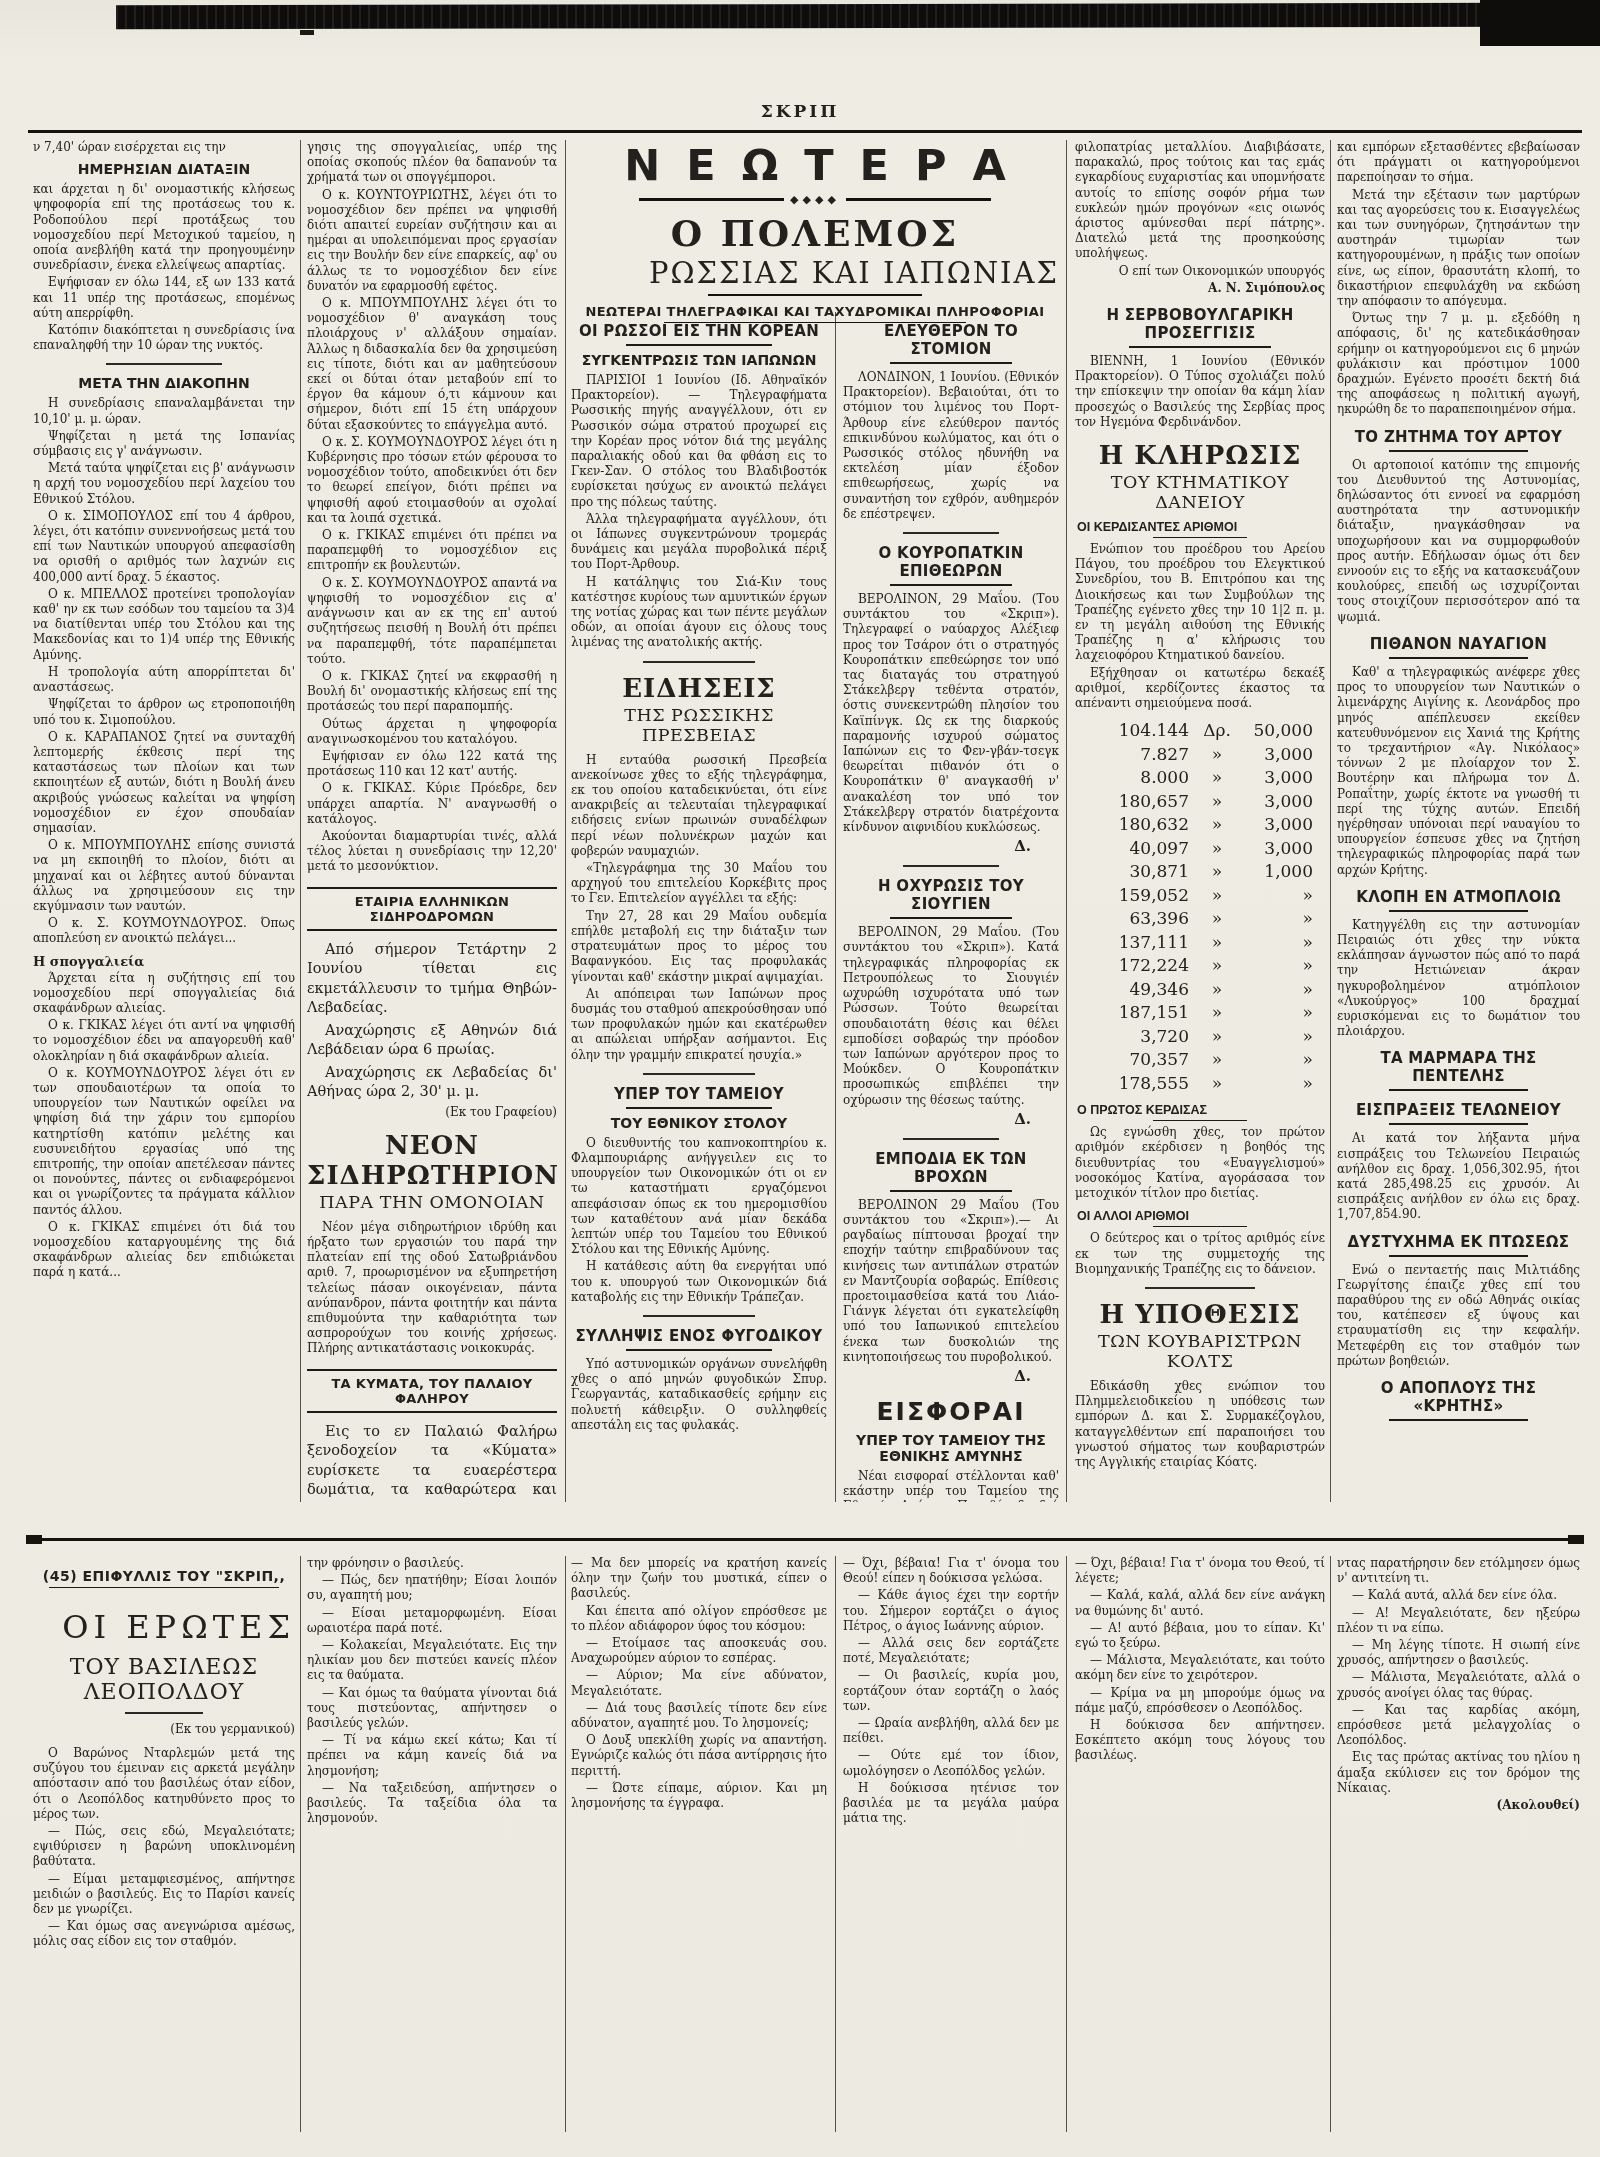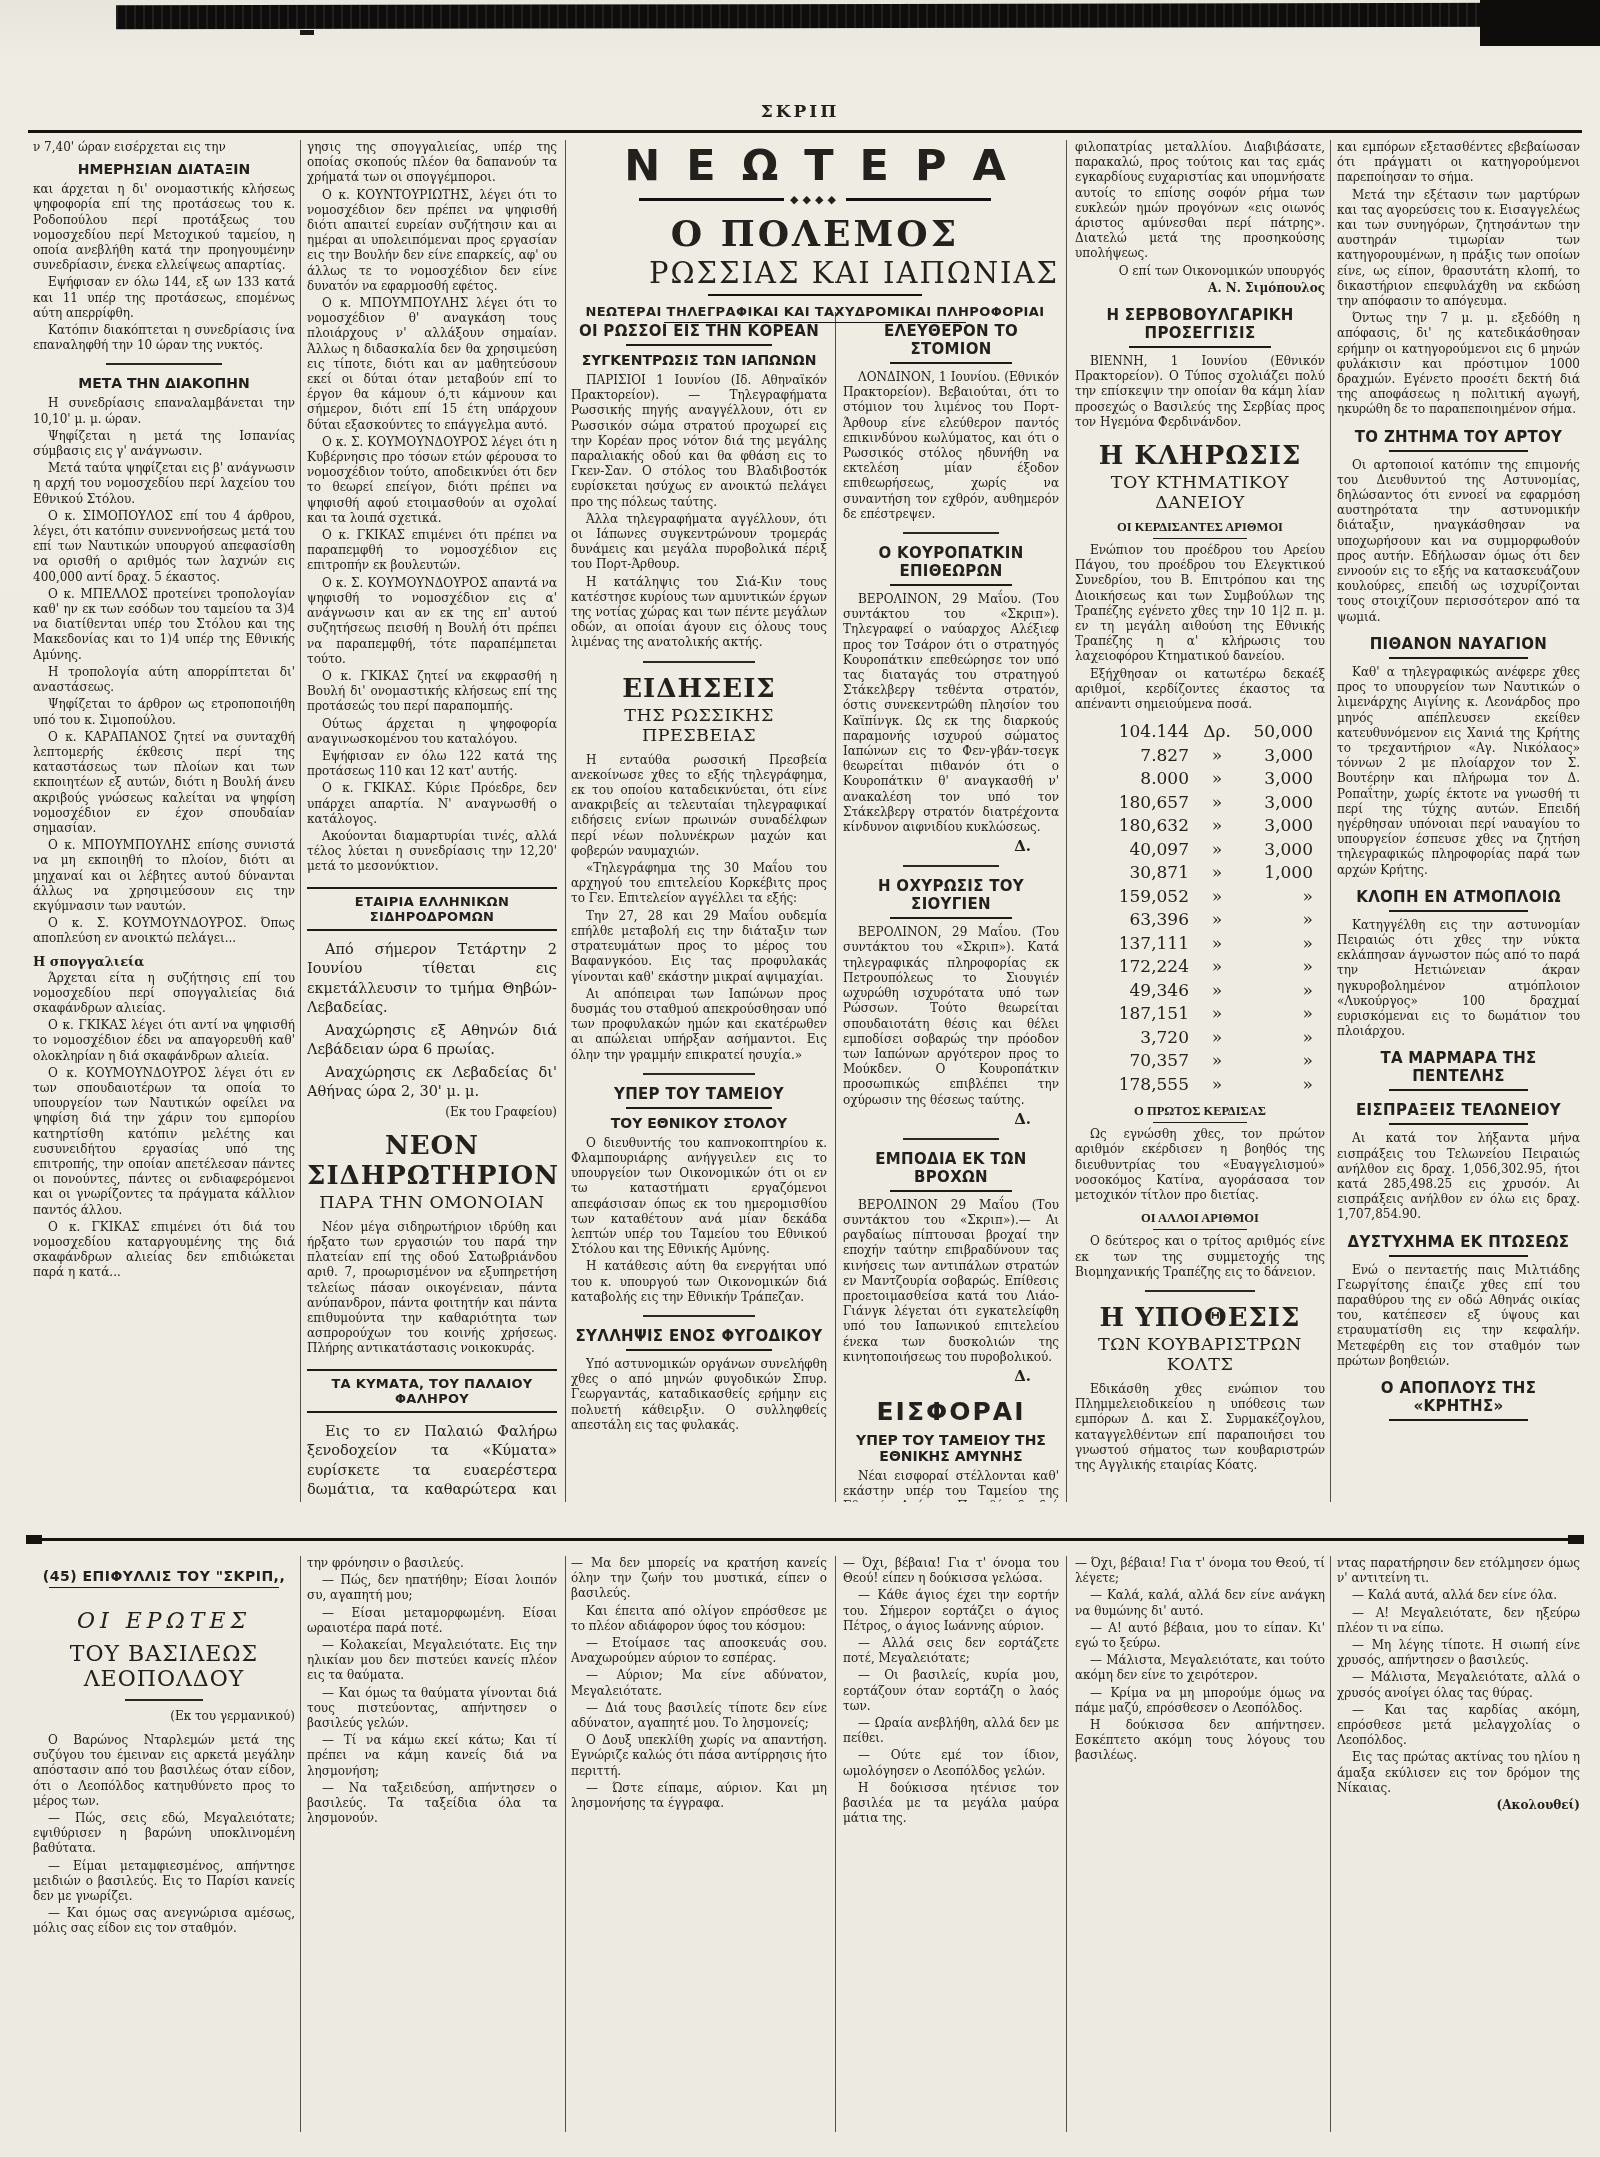--- a/index.html
+++ b/index.html
@@ -41,21 +41,21 @@
   .pr{text-align:right;text-indent:0}
   .prb{text-align:right;text-indent:0;font-weight:700}
   .pl{font-size:14.5px;line-height:19.5px;text-align:justify;text-indent:18px;margin:0 0 3px;}
   .sig{text-align:right;font-weight:700;font-size:15px;padding-right:28px;margin:2px 0 6px;}
   .h1{font-family:"DejaVu Sans",sans-serif;font-weight:800;font-size:25px;letter-spacing:2px;text-align:center;margin:12px 0 4px;}
   .h1s{font-weight:700;font-size:26px;text-align:center;letter-spacing:1px;margin:10px 0 0;}
   .h2s{font-size:17.5px;text-align:center;letter-spacing:.5px;margin:2px 0 8px;}
   .h3{font-family:"DejaVu Sans",sans-serif;font-weight:700;font-size:15px;text-align:center;letter-spacing:.3px;margin:10px 2px 6px;}
   .h3::after{content:"";display:block;width:58%;margin:4px auto 0;border-top:2px solid #1d1b17;}
   .h3n{font-family:"DejaVu Sans",sans-serif;font-weight:700;font-size:14px;text-align:center;margin:6px 2px 5px;}
-  .h4{font-family:Liberation Serif, serif;font-weight:700;font-size:12.5px;text-align:center;margin:8px 2px 4px;}
+  .h4{font-family:Liberation Sans, sans-serif;font-weight:700;font-size:12.5px;margin:8px 2px 4px;}
   .h4::after{content:"";display:block;width:38%;margin:3px auto 0;border-top:1px solid #1d1b17;}
   .h5{font-weight:700;font-size:13px;margin:7px 0 2px;}
   .boxh{border-top:2px solid #1d1b17;border-bottom:2px solid #1d1b17;font-family:"DejaVu Sans",sans-serif;font-weight:700;
         font-size:13px;text-align:center;padding:5px 2px;margin:12px 0 9px;letter-spacing:.3px;}
   .rule{width:44%;border-top:2px solid #2a2824;margin:10px auto;}
   .ltable{margin:8px 0 6px;}
   .trow{display:grid;grid-template-columns:1fr 44px 86px;font-size:17px;line-height:23.5px;}
   .tnum{text-align:right;padding-right:6px}
   .tcur{text-align:center}
   .tamt{text-align:right;padding-right:12px}
@@ -65,21 +65,21 @@
   .fsep::before{left:-2px}.fsep::after{right:-2px}
   .fcol{position:absolute;top:1556px;height:576px;overflow:hidden;}
   #f1{left:33px;width:262px}
   #f2{left:307px;width:250px}
   #f3{left:571px;width:256px}
   #f4{left:843px;width:216px}
   #f5{left:1075px;width:250px}
   #f6{left:1337px;width:243px}
   .f-kick{font-family:"DejaVu Sans",sans-serif;font-weight:700;font-size:14px;text-align:center;margin:12px 0 2px;letter-spacing:.5px;}
   .f-kick::after{content:"";display:block;width:88%;margin:3px auto 0;border-top:1px solid #1d1b17;}
-  .f-title{font-size:22px;text-align:center;letter-spacing:5px;margin:20px 0 8px;font-style:italic;}
+  .f-title{font-size:32px;text-align:right;letter-spacing:5px;margin:20px 0 8px;}
   .f-sub{font-size:22px;text-align:center;letter-spacing:1px;margin:0 0 8px;}
   .f-rule{width:30%;border-top:2px solid #2a2824;margin:8px auto;}
   .f-note{font-weight:400;font-size:12px;text-align:right;margin:8px 0 10px;}
 </style>
 </head>
 <body>
 
 <div class="page">
 
   <div class="banner-strip"></div>

